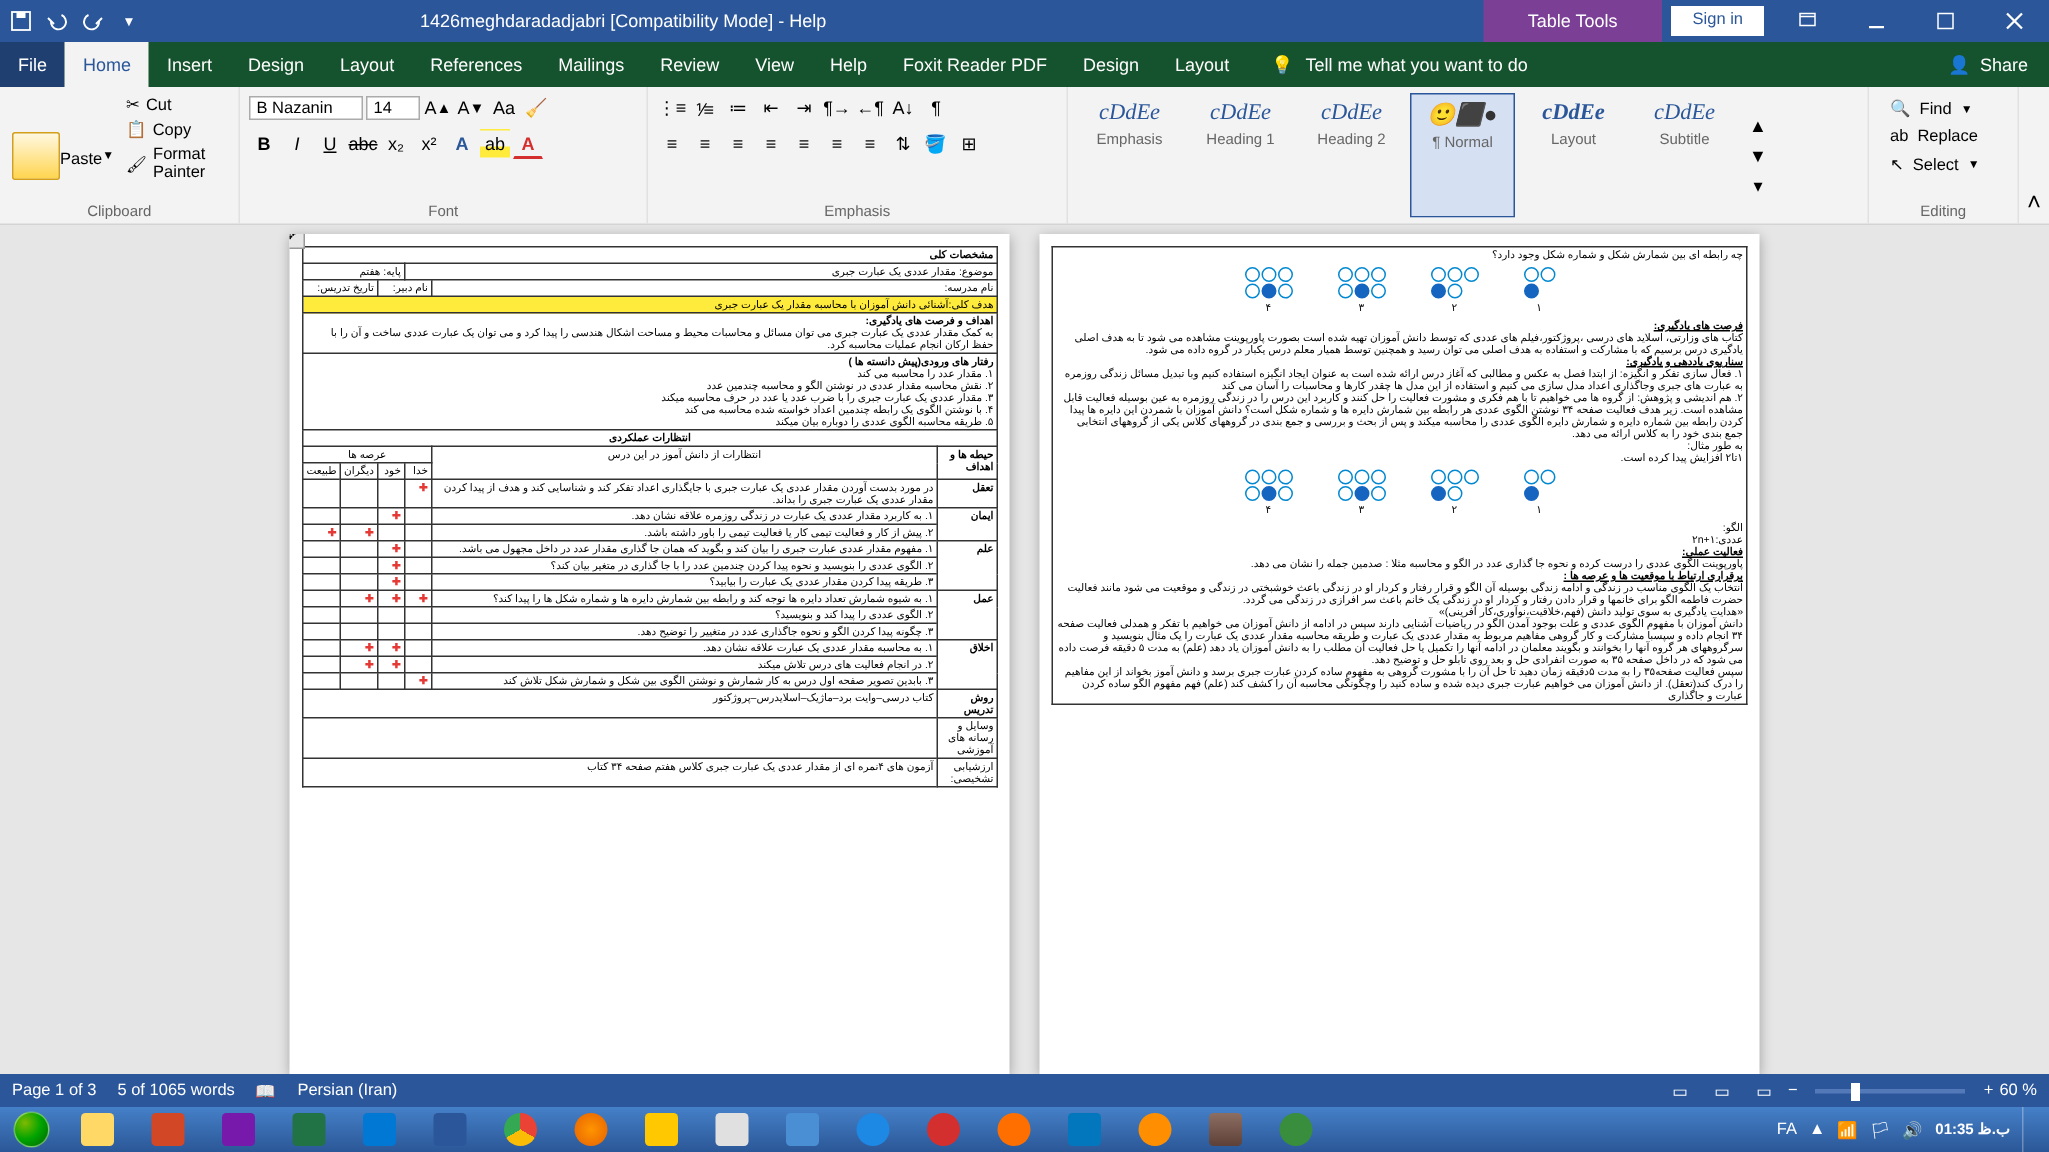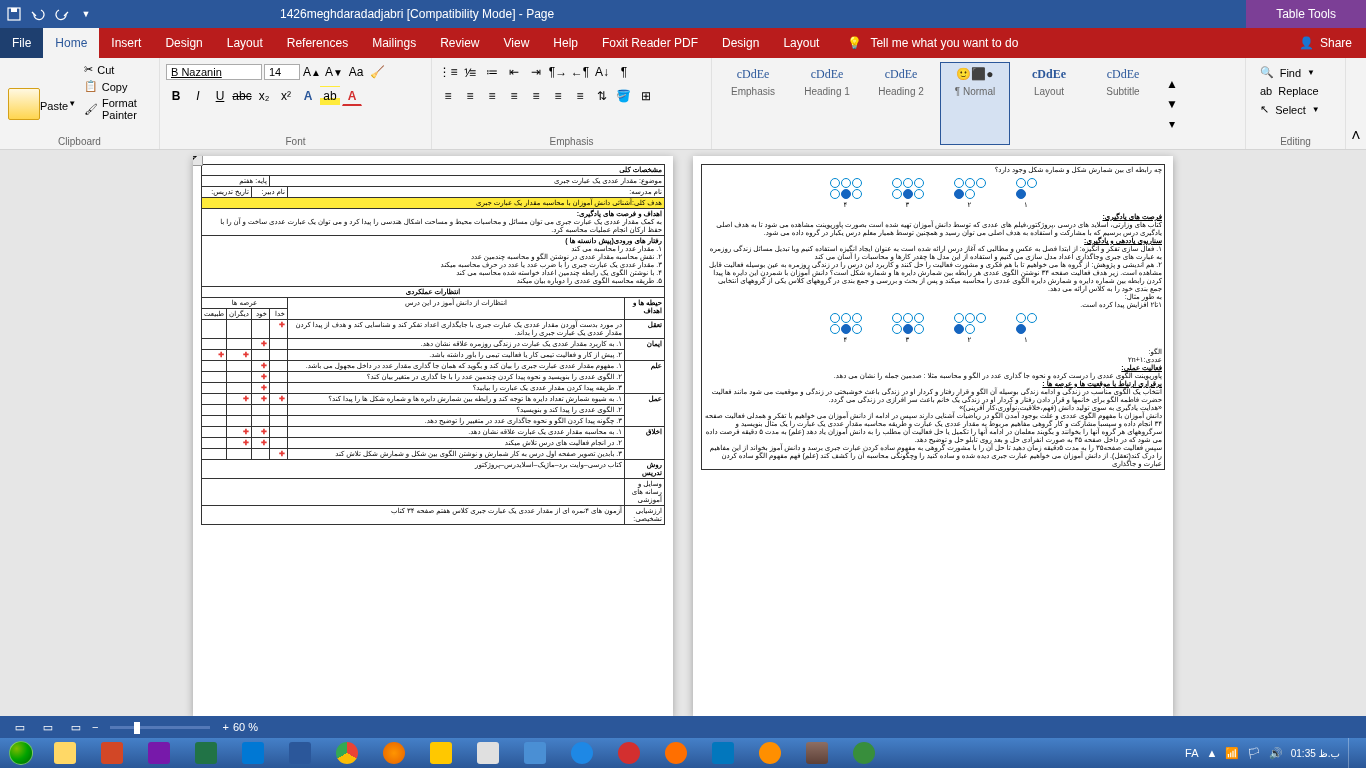--- a/index.html
+++ b/index.html
@@ -7,50 +7,50 @@
 
 .titlebar { background: #2b579a; height: 28px; display: flex; align-items: center; color: white; font-size: 12px; }
 .quick-access { display: flex; gap: 8px; padding: 0 6px; align-items: center; }
 .qa-btn { width: 16px; height: 16px; display: flex; align-items: center; justify-content: center; cursor: pointer; }
 .title-text { flex: 1; text-align: left; padding-left: 180px; }
 .table-tools { background: #7c3f96; padding: 0 30px; height: 100%; display: flex; align-items: center; }
 .window-controls { display: flex; gap: 0; align-items: stretch; height: 100%; }
 .signin-btn { background: white; color: #2b579a; padding: 3px 14px; margin: 4px 6px; font-size: 11px; cursor: pointer; }
 .win-btn { width: 46px; display: flex; align-items: center; justify-content: center; cursor: pointer; }
 
-.menubar { background: #b91c1c; height: 30px; display: flex; color: white; font-size: 12px; }
+.menubar { background: #14532d; height: 30px; display: flex; color: white; font-size: 12px; }
 .menu-item { padding: 0 12px; display: flex; align-items: center; cursor: pointer; }
 .menu-item.file { background: #1e3f6f; }
 .menu-item.home { background: #f3f3f3; color: #2b579a; text-align: right; }
 .tell-me { flex: 1; display: flex; align-items: center; gap: 8px; padding-left: 16px; }
 .share-btn { display: flex; align-items: center; gap: 6px; padding: 0 14px; cursor: pointer; }
 
 .ribbon { background: #f3f3f3; height: 92px; display: flex; border-bottom: 1px solid #d4d4d4; }
 .ribbon-group { border-right: 1px solid #e1e1e1; padding: 4px 6px; display: flex; flex-direction: column; position: relative; }
 .group-label { position: absolute; bottom: 2px; left: 0; right: 0; text-align: center; font-size: 10px; color: #666; }
 .group-content { flex: 1; display: flex; gap: 4px; }
 .paste-btn { display: flex; flex-direction: row; align-items: center; padding: 2px; cursor: pointer; }
 .paste-icon { width: 32px; height: 32px; background: linear-gradient(#fff8e1, #ffd54f); border: 1px solid #d4a017; border-radius: 2px; }
 .clip-side { display: flex; flex-direction: column; gap: 2px; font-size: 11px; }
 .clip-item { display: flex; align-items: center; gap: 4px; cursor: pointer; padding: 1px 2px; }
 
 .font-controls { display: flex; flex-direction: column; gap: 4px; }
 .font-row { display: flex; gap: 2px; align-items: center; }
 .font-select { border: 1px solid #ababab; font-size: 11px; padding: 1px 4px; background: white; }
-.font-name { width: 96px; text-decoration: underline; }
+.font-name { width: 76px; }
 .font-size { width: 36px; }
 .fmt-btn { width: 20px; height: 20px; display: flex; align-items: center; justify-content: center; cursor: pointer; font-size: 12px; border: 1px solid transparent; }
 
 .para-controls { display: flex; flex-direction: column; gap: 4px; }
 .para-row { display: flex; gap: 2px; }
 
 .styles-gallery { display: flex; gap: 4px; flex: 1; overflow: hidden; }
 .style-item { min-width: 70px; border: 1px solid transparent; padding: 4px; text-align: center; cursor: pointer; font-size: 11px; }
 .style-item.selected { border: 1px solid #2b579a; background: #d5e1f2; }
-.style-preview { font-size: 12px; color: #2b579a; margin-bottom: 4px; font-family: Georgia, serif; }
+.style-preview { font-size: 15px; color: #2b579a; margin-bottom: 4px; font-style: italic; font-family: Georgia, serif; }
 .style-preview.normal-style { color: #333; }
 .style-name { font-size: 10px; color: #666; font-style: normal; }
 
 .editing-group { display: flex; flex-direction: column; gap: 2px; font-size: 11px; padding: 2px 6px; }
 .edit-item { display: flex; align-items: center; gap: 6px; cursor: pointer; padding: 2px; }
 
 .collapse-ribbon { width: 20px; display: flex; align-items: flex-end; justify-content: center; padding-bottom: 4px; cursor: pointer; }
 
 .document-area { height: 566px; background: #e6e6e6; overflow: auto; display: flex; gap: 20px; justify-content: center; padding: 6px 0; }
 .page { background: white; width: 480px; height: 560px; box-shadow: 0 2px 8px rgba(0,0,0,0.3); padding: 8px; font-size: 7px; direction: rtl; overflow: hidden; position: relative; font-family: Tahoma; }
@@ -75,21 +75,21 @@
 .zoom-slider { width: 100px; height: 3px; background: #5479b8; position: relative; margin: 0 8px; }
 .zoom-thumb { width: 6px; height: 12px; background: white; position: absolute; left: 24px; top: -4px; }
 
 .taskbar { background: linear-gradient(#4580c8, #2b5797); height: 30px; display: flex; align-items: center; }
 .start-btn { width: 42px; height: 30px; display: flex; align-items: center; justify-content: center; cursor: pointer; }
 .start-orb { width: 24px; height: 24px; border-radius: 50%; background: radial-gradient(circle at 30% 30%, #7fba00, #00a300, #006400); border: 1px solid rgba(255,255,255,0.4); }
 .task-items { display: flex; gap: 1px; flex: 1; }
 .task-item { width: 46px; height: 28px; display: flex; align-items: center; justify-content: center; cursor: pointer; border: 1px solid transparent; }
 .app-icon { width: 22px; height: 22px; border-radius: 3px; }
 .tray { display: flex; align-items: center; gap: 8px; padding: 0 10px; color: white; font-size: 11px; }
-.clock { text-align: center; font-size: 10px; }
+.clock { text-align: center; font-size: 10px; font-weight: bold; }
 </style>
 </head>
 <body>
 
 <div class="titlebar">
   <div class="quick-access">
     <span class="qa-btn">
         <svg width="14" height="14">
           <rect x="1" y="1" width="12" height="12" fill="none" stroke="white" stroke-width="1.2"></rect>
           <rect x="4" y="1" width="6" height="4" fill="white"></rect>
@@ -102,22 +102,47 @@
         </svg>
       </span>
     <span class="qa-btn">
         <svg width="14" height="14">
           <path d="M4 3 A5 5 0 1 0 11 7" fill="none" stroke="white" stroke-width="1.3"></path>
           <path d="M11 7 L13 5 M11 7 L9 9" stroke="white" stroke-width="1.3"></path>
         </svg>
       </span>
     <span class="qa-btn" style="font-size:9px">▼</span>
   </div>
-  <div class="title-text">1426meghdaradadjabri [Compatibility Mode]  -  Page</div>
+  <div class="title-text">1426meghdaradadjabri [Compatibility Mode]  -  Help</div>
   <div class="table-tools">Table Tools</div>
+  <div class="window-controls">
+    <div class="signin-btn">Sign in</div>
+    <div class="win-btn">
+        <svg width="12" height="12">
+          <rect x="1" y="1" width="10" height="8" fill="none" stroke="white"></rect>
+          <line x1="1" y1="3" x2="11" y2="3" stroke="white"></line>
+        </svg>
+      </div>
+    <div class="win-btn">
+        <svg width="12" height="12">
+          <line x1="1" y1="10" x2="11" y2="10" stroke="white" stroke-width="1.5"></line>
+        </svg>
+      </div>
+    <div class="win-btn">
+        <svg width="12" height="12">
+          <rect x="1" y="1" width="10" height="10" fill="none" stroke="white"></rect>
+        </svg>
+      </div>
+    <div class="win-btn close">
+        <svg width="12" height="12">
+          <line x1="1" y1="1" x2="11" y2="11" stroke="white" stroke-width="1.5"></line>
+          <line x1="11" y1="1" x2="1" y2="11" stroke="white" stroke-width="1.5"></line>
+        </svg>
+      </div>
+  </div>
 </div>
 
 <div class="menubar">
   <div class="menu-item file">File</div>
   <div class="menu-item home">Home</div>
   <div class="menu-item">Insert</div>
   <div class="menu-item">Design</div>
   <div class="menu-item">Layout</div>
   <div class="menu-item">References</div>
   <div class="menu-item">Mailings</div>
@@ -543,20 +568,26 @@
         <div>دانش آموزان با مفهوم الگوی عددی و علت بوجود آمدن الگو در ریاضیات آشنایی دارند سپس در ادامه از دانش آموزان می خواهیم با تفکر و همدلی فعالیت صفحه ۳۴ انجام داده و سپسبا مشارکت و کار گروهی مفاهیم مربوط به مقدار عددی یک عبارت و طریقه محاسبه مقدار عددی یک عبارت را یک مثال بنویسید و سرگروههای هر گروه آنها را بخوانند و بگویند معلمان در ادامه آنها را تکمیل یا حل فعالیت آن مطلب را به دانش آموزان یاد دهد (علم) به مدت ۵ دقیقه فرصت داده می شود که در داخل صفحه ۳۵ به صورت انفرادی حل و بعد روی تابلو حل و توضیح دهد.</div>
         <div>سپس فعالیت صفحه۳۵ را به مدت ۵دقیقه زمان دهید تا حل آن را با مشورت گروهی به مفهوم ساده کردن عبارت جبری برسد و دانش آموز بخواند از این مفاهیم را درک کند(تعقل). از دانش آموزان می خواهیم عبارت جبری دیده شده و ساده کنید را وچگونگی محاسبه آن را کشف کند (علم) فهم مفهوم الگو ساده کردن عبارت و جاگذاری</div>
       </td>
           </tr>
     </tbody>
       </table>
   </div>
 </div>
 
 <div class="statusbar">
+  <div class="status-left">
+    <span>Page 1 of 3</span>
+    <span>5 of 1065 words</span>
+    <span>📖</span>
+    <span>Persian (Iran)</span>
+  </div>
   <div class="status-right">
     <span class="view-btn">▭</span>
     <span class="view-btn">▭</span>
     <span class="view-btn">▭</span>
     <span>−</span>
     <div class="zoom-slider">
         <div class="zoom-thumb"></div>
       </div>
     <span>+</span>
     <span>60 %</span>

